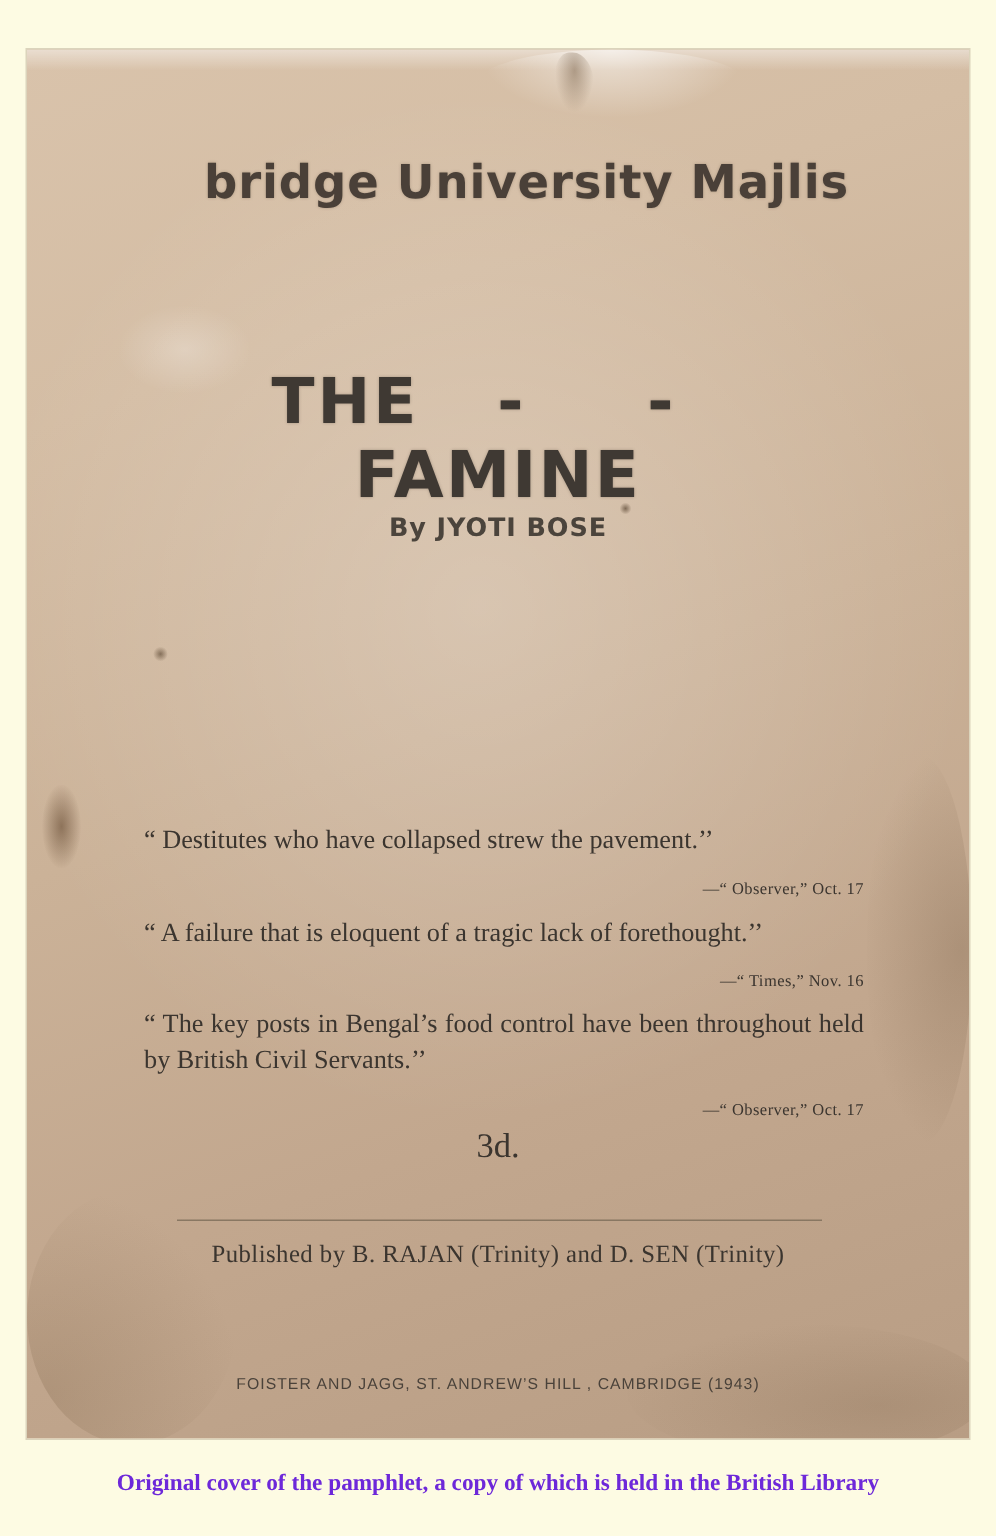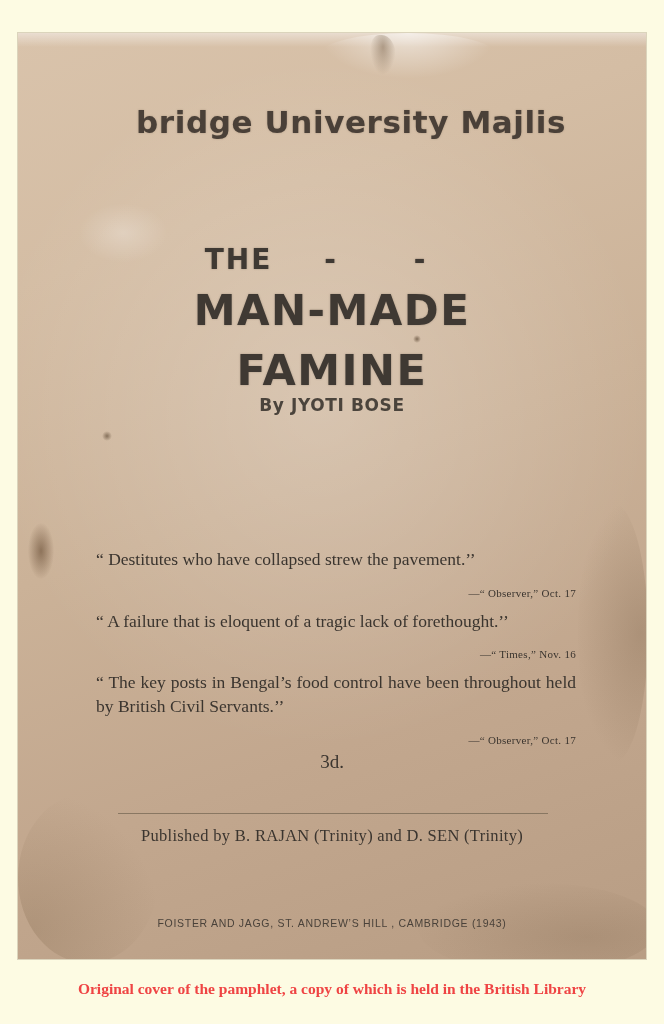--- a/index.html
+++ b/index.html
@@ -106,23 +106,22 @@
     position: absolute;
     left: 0;
     top: 210px;
     width: 628px;
     text-align: center;
     font-family: "DejaVu Sans", sans-serif;
     font-weight: bold;
     color: #3f3933;
   }
   .t-line1 {
-    font-size: 28px;
+    font-size: 42px;
     letter-spacing: 2px;
-    margin-bottom: 10px;
     text-shadow: 0 0 2px rgba(70,58,46,0.35);
   }
   .t-line1 .dashes { letter-spacing: 34px; margin-left: 52px; }
   .t-line2 {
     font-size: 42px;
     letter-spacing: 1.5px;
     margin-bottom: 10px;
     text-shadow: 0 0 2px rgba(70,58,46,0.35);
   }
   .t-line3 {
@@ -166,21 +165,21 @@
   }
 
   
   .price {
     position: absolute;
     left: 0;
     top: 718px;
     width: 628px;
     text-align: center;
     font-family: "Liberation Serif", serif;
-    font-size: 19px;
+    font-size: 23px;
     color: #3b352f;
   }
 
   
   .rule {
     position: absolute;
     left: 100px;
     top: 780px;
     width: 430px;
     border-top: 1px solid #7b6b58;
@@ -214,21 +213,21 @@
   
   .caption {
     position: absolute;
     left: 0;
     top: 980px;
     width: 664px;
     text-align: center;
     font-family: "Liberation Serif", serif;
     font-weight: bold;
     font-size: 15.5px;
-    color: #ef4444;
+    color: #6d28d9;
   }
 </style>
 </head>
 <body>
 
 <div class="page">
 
   <div class="cover-photo">
 
     <div class="top-edge"></div>
@@ -242,21 +241,20 @@
     <div class="blotch b8"></div>
     <div class="blotch b9"></div>
 
 
     <div class="masthead">bridge University Majlis</div>
 
     <div class="title-block">
       <div class="t-line1">
         <span>THE</span><span class="dashes">-  -</span>
       </div>
-      <div class="t-line2">MAN-MADE</div>
       <div class="t-line3">FAMINE</div>
       <div class="byline">By JYOTI BOSE</div>
     </div>
 
     <div class="quotes">
       <div class="quote">
         <div class="quote-text">“ Destitutes who have collapsed strew the pavement.’’</div>
         <div class="quote-src">—“ Observer,”  Oct. 17</div>
       </div>
       <div class="quote">

